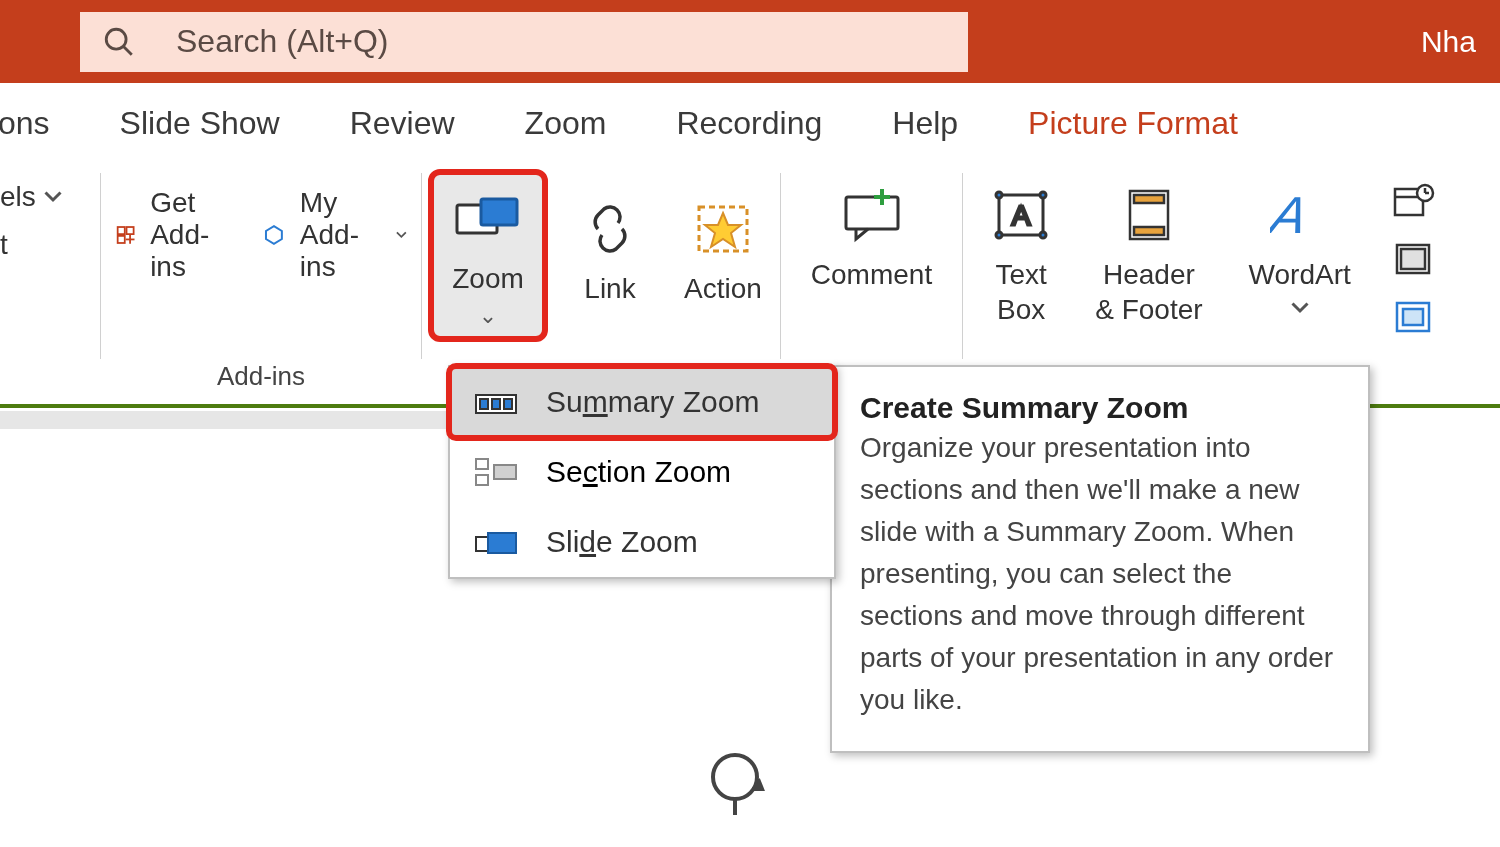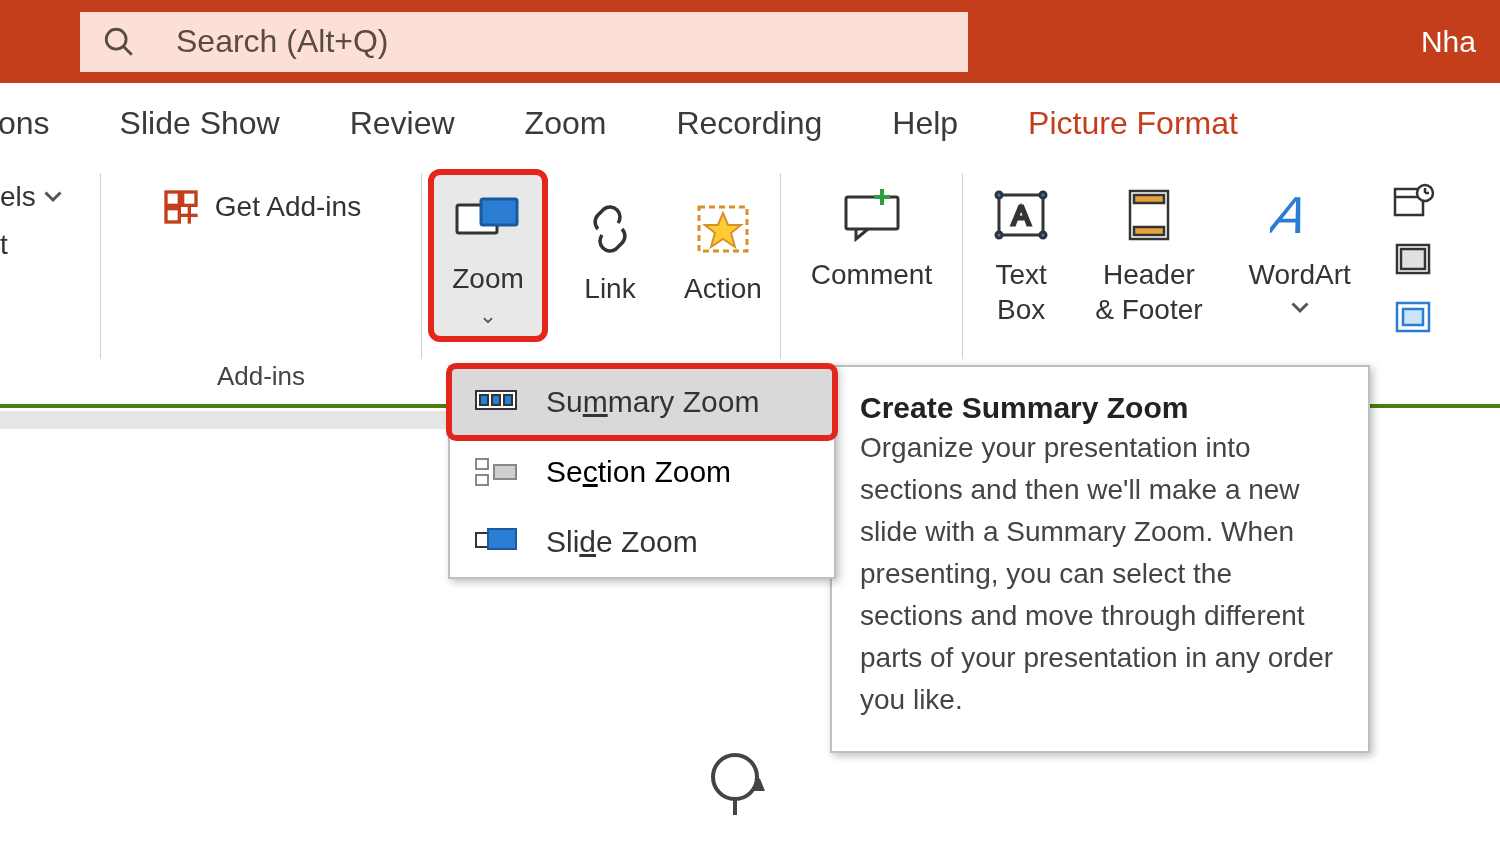--- a/index.html
+++ b/index.html
@@ -131,21 +131,21 @@
     left: 448px;
     top: 365px;
     width: 388px;
     background: #fff;
     border: 2px solid #bfbfbf;
     box-shadow: 3px 3px 8px rgba(0,0,0,0.25);
     z-index: 10;
   }
   .dropdown .menu-item {
     display: flex;
-    align-items: flex-start;
+    align-items: flex-end;
     gap: 28px;
     padding: 18px 24px;
     font-size: 30px;
     color: #333;
   }
   .dropdown .menu-item.highlight {
     background: #d9d9d9;
     border: 6px solid #e3261c;
     border-radius: 10px;
     margin: -4px;
@@ -238,20 +238,29 @@
     <div class="stack">
       <div class="item">
         <svg width="40" height="40" viewBox="0 0 24 24" fill="none" stroke="#c43e1c" stroke-width="2">
             <rect x="3" y="3" width="8" height="8"></rect>
             <rect x="13" y="3" width="8" height="8"></rect>
             <rect x="3" y="13" width="8" height="8"></rect>
             <line x1="17" y1="12" x2="17" y2="22"></line>
             <line x1="12" y1="17" x2="22" y2="17"></line>
           </svg>
         <span>Get Add-ins</span>
+      </div>
+      <div class="item">
+        <svg width="40" height="40" viewBox="0 0 24 24" fill="none" stroke="#2b7cd3" stroke-width="2">
+            <polygon points="12,3 20,8 20,16 12,21 4,16 4,8"></polygon>
+          </svg>
+        <span>My Add-ins</span>
+        <svg width="18" height="12" viewBox="0 0 12 8" fill="none" stroke="#555" stroke-width="2">
+            <polyline points="1,1 6,6 11,1"></polyline>
+          </svg>
       </div>
     </div>
     <div class="group-label">Add-ins</div>
   </div>
 
   <div class="ribbon-sep"></div>
 
   <div class="ribbon-group" style="padding:6px 6px 0;">
     <div style="display:flex; gap:18px; align-items:flex-end;">
       <div class="zoom-wrap">

